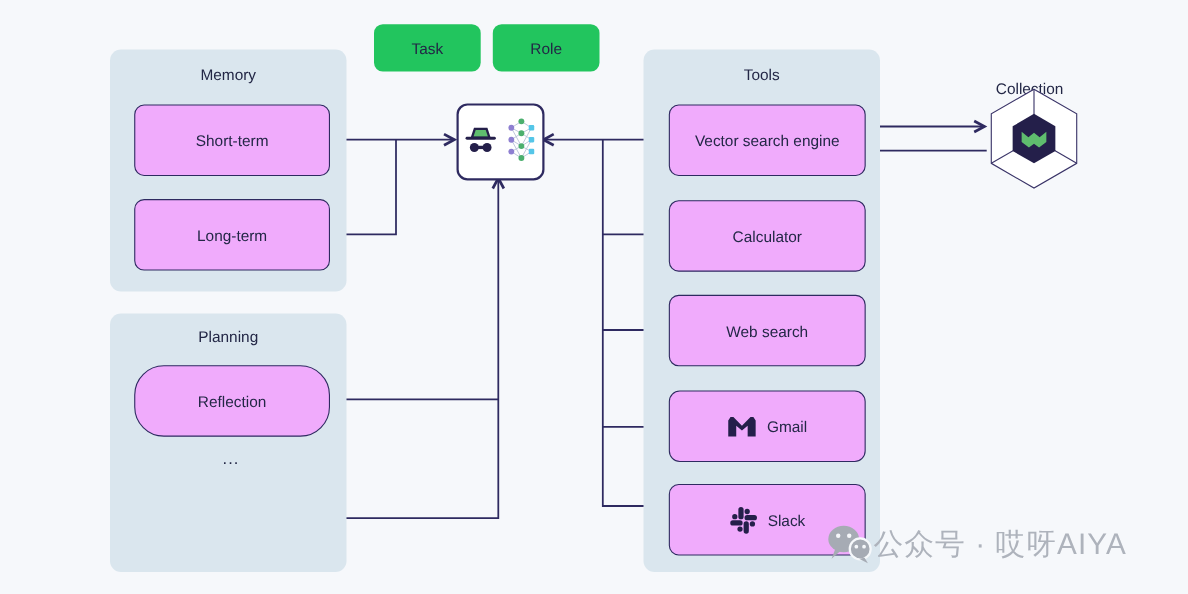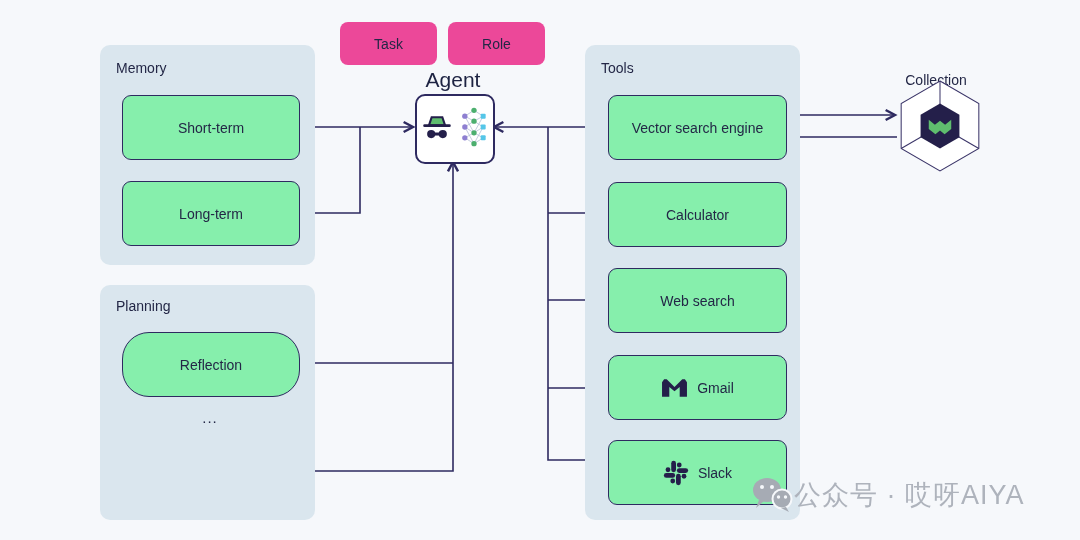--- a/index.html
+++ b/index.html
@@ -1,22 +1,22 @@
 <!DOCTYPE html>
 <html><head>
 <meta charset="utf-8">
 <style>
   html,body{margin:0;padding:0;background:#f6f8fb;}
   #canvas{position:relative;width:1080px;height:540px;background:#f6f8fb;overflow:hidden;
           font-family:"Liberation Sans", sans-serif;color:#232746;}
   .panel{position:absolute;background:#dae6ee;border-radius:10px;}
-  .panel-title{position:absolute;width:100%;font-size:14px;color:#232746;padding-left:16px;}
-  .node{position:absolute;background:#86efac;border:1.6px solid #2e2a60;border-radius:9px;
+  .panel-title{position:absolute;width:100%;text-align:center;font-size:14px;color:#232746;}
+  .node{position:absolute;background:#f0abfc;border:1.6px solid #2e2a60;border-radius:9px;
         display:flex;align-items:center;justify-content:center;font-size:14px;color:#232746;gap:9px;}
-  .chip{position:absolute;background:#ec4899;border-radius:8px;display:flex;align-items:center;
+  .chip{position:absolute;background:#22c55e;border-radius:8px;display:flex;align-items:center;
         justify-content:center;font-size:14px;color:#232746;}
   .agent-label{position:absolute;font-size:21px;font-weight:500;color:#1d2342;text-align:center;}
   .agent-box{position:absolute;background:#ffffff;border:2px solid #2e2a60;border-radius:10px;
              display:flex;align-items:center;justify-content:center;gap:6px;}
   .ellipsis{position:absolute;font-size:15px;letter-spacing:1px;color:#232746;text-align:center;}
   .collection-label{position:absolute;font-size:14px;color:#232746;text-align:center;}
   .overlay{position:absolute;left:0;top:0;pointer-events:none;}
   .watermark{position:absolute;display:flex;align-items:center;color:#aeb3bc;
              font-size:27px;letter-spacing:1px;}
 </style>
@@ -64,21 +64,20 @@
   </div>
   <div class="ellipsis" style="left:122px;top:409px;width:176px;">...</div>
 
   <div class="chip" style="left:340px;top:22px;width:97px;height:43px;">
     <span>Task</span>
   </div>
   <div class="chip" style="left:448px;top:22px;width:97px;height:43px;">
     <span>Role</span>
   </div>
 
-  <div class="agent-label" style="left:403px;top:68px;width:100px;">Agent</div>
   <div class="agent-box" style="left:415px;top:94px;width:76px;height:66px;">
     <span>
       <svg width="32" height="28" viewBox="0 0 36 30">
         <polygon points="9,13 12,4 24,4 27,13" fill="#5fbd6e" stroke="#241f4a" stroke-width="2.4"></polygon>
         <line x1="4" y1="13.5" x2="32" y2="13.5" stroke="#241f4a" stroke-width="3" stroke-linecap="round"></line>
         <circle cx="11.5" cy="23" r="4.6" fill="#241f4a"></circle>
         <circle cx="24.5" cy="23" r="4.6" fill="#241f4a"></circle>
         <rect x="14" y="21.2" width="8" height="3.4" fill="#241f4a"></rect>
       </svg>
     </span>

